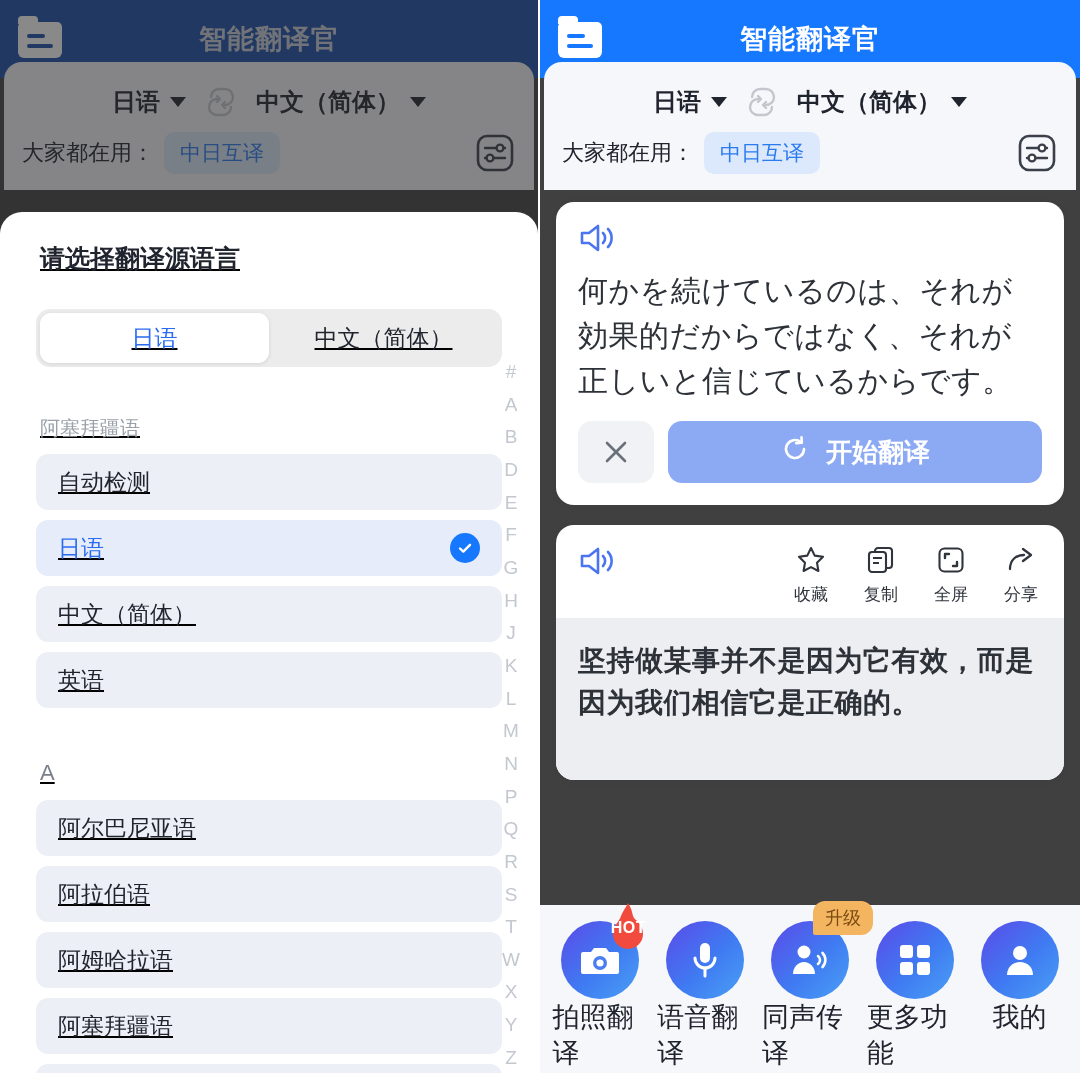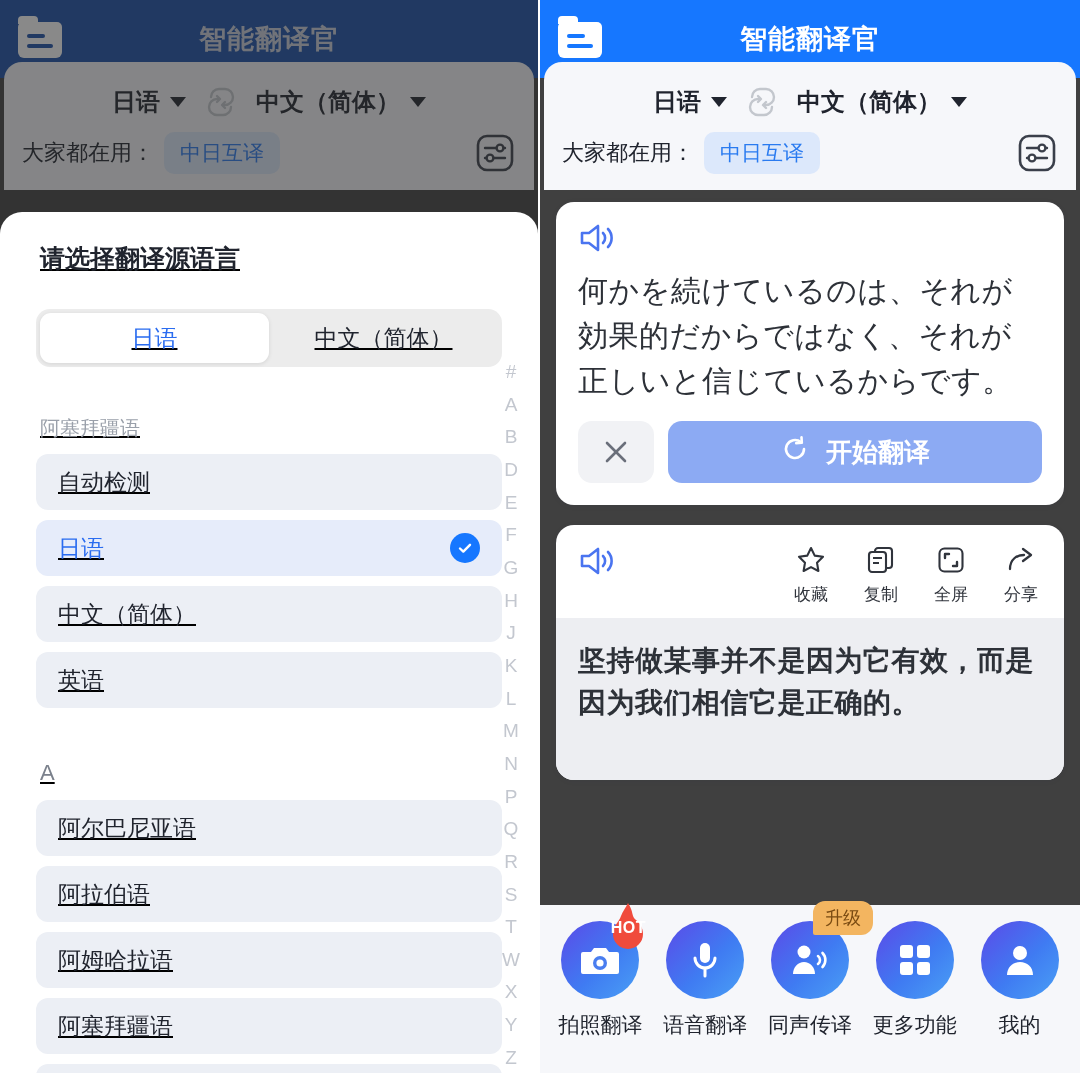--- a/index.html
+++ b/index.html
@@ -101,21 +101,21 @@
     position:absolute; left:0; bottom:0; width:540px; height:168px;
     background:#f6f7fa; display:flex; align-items:flex-start;
     justify-content:space-around; padding:16px 8px 0 8px;
   }
   .nav-item { width:96px; display:flex; flex-direction:column; align-items:center; cursor:pointer; }
   .nav-circle {
     width:78px; height:78px; border-radius:50%; position:relative;
     background:linear-gradient(135deg,#5b4ae8 0%,#3f7bf2 55%,#4aa0f5 100%);
     display:flex; align-items:center; justify-content:center;
   }
-  .nav-label { margin-top:12px; font-size:21px; color:#20242e; }
+  .nav-label { margin-top:0; font-size:27px; color:#20242e; }
   .badge-hot {
     position:absolute; top:-22px; right:-20px; width:62px; height:62px;
     display:flex; justify-content:center;
   }
   .badge-hot .hot-text {
     position:absolute; font-size:16px; font-weight:bold; color:#ffffff; letter-spacing:.5px; top:20px;
   }
   .badge-up {
     position:absolute; top:-20px; left:42px;
     background:#f3b560; color:#7a4b12; font-size:18px; font-weight:normal;

